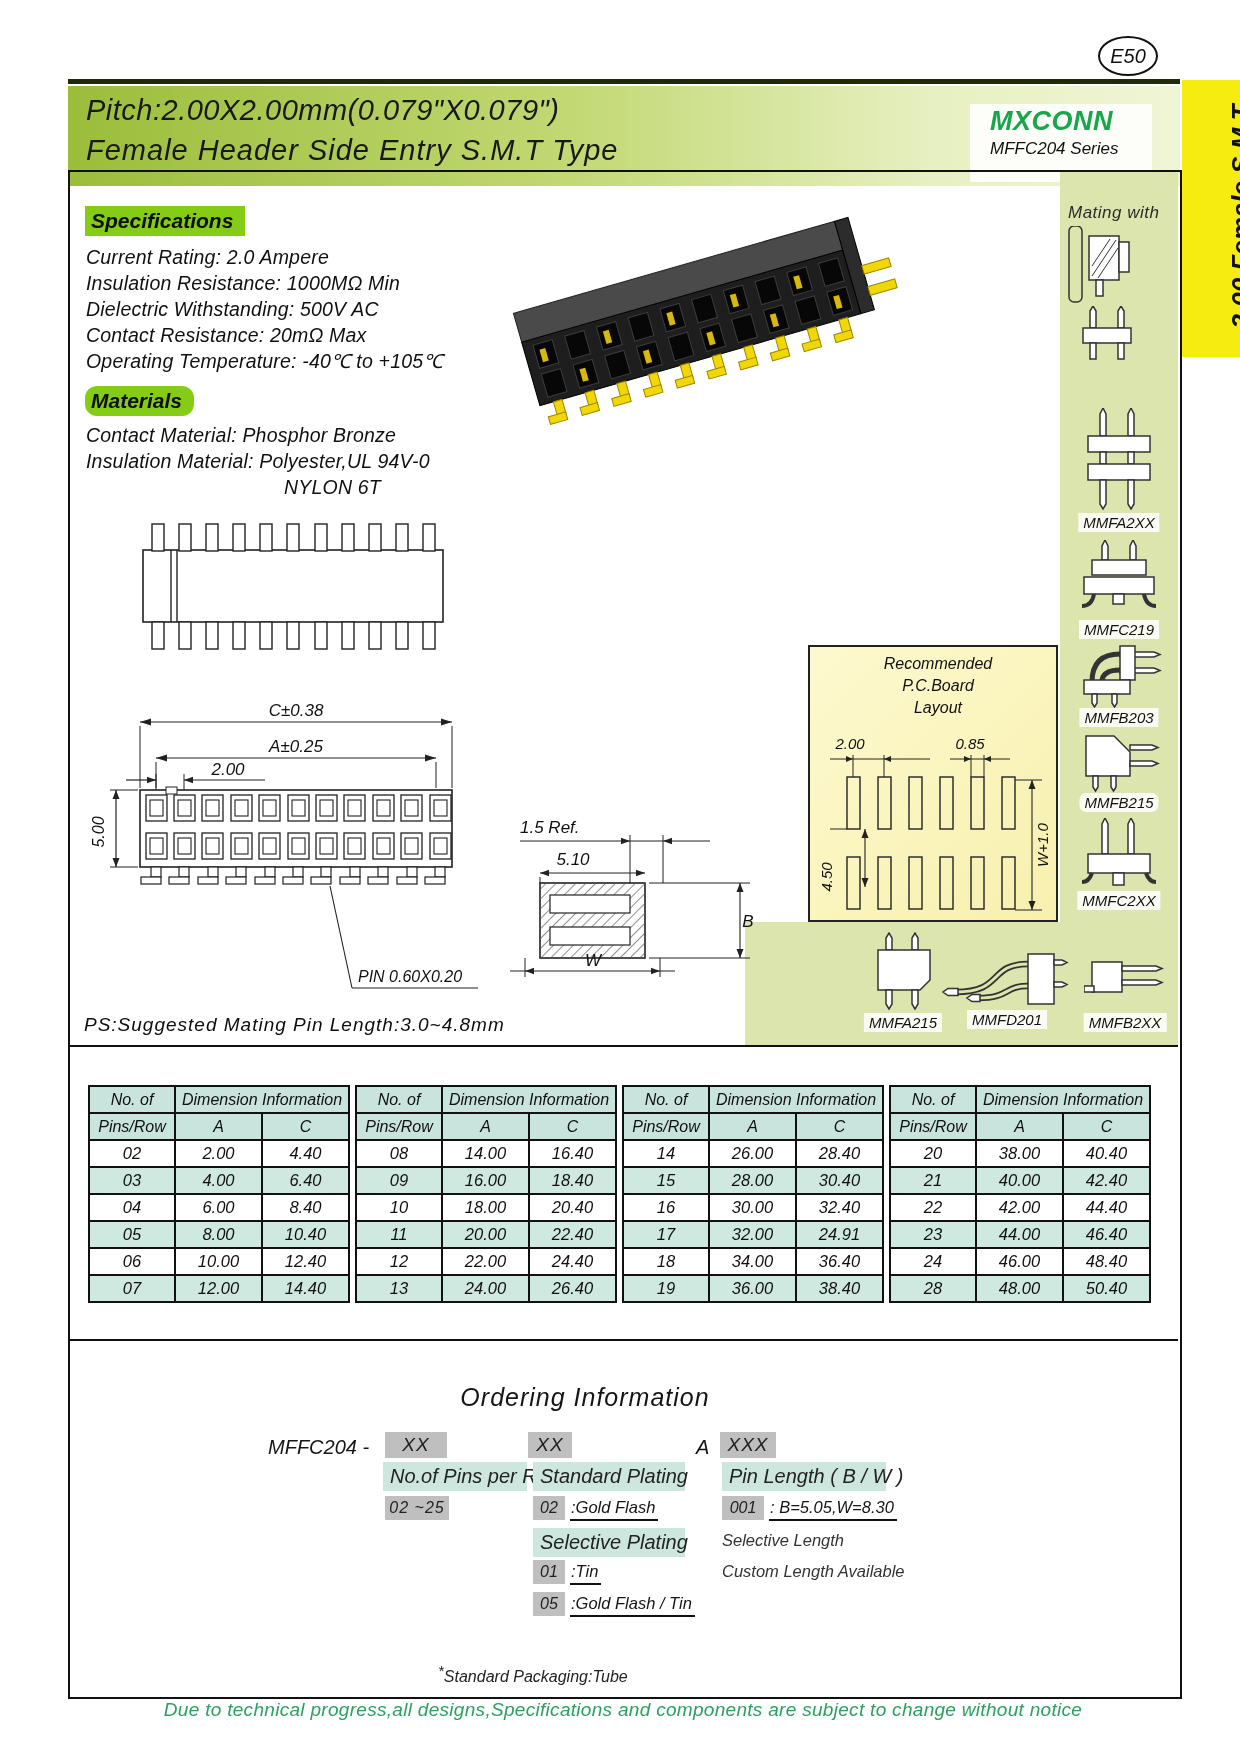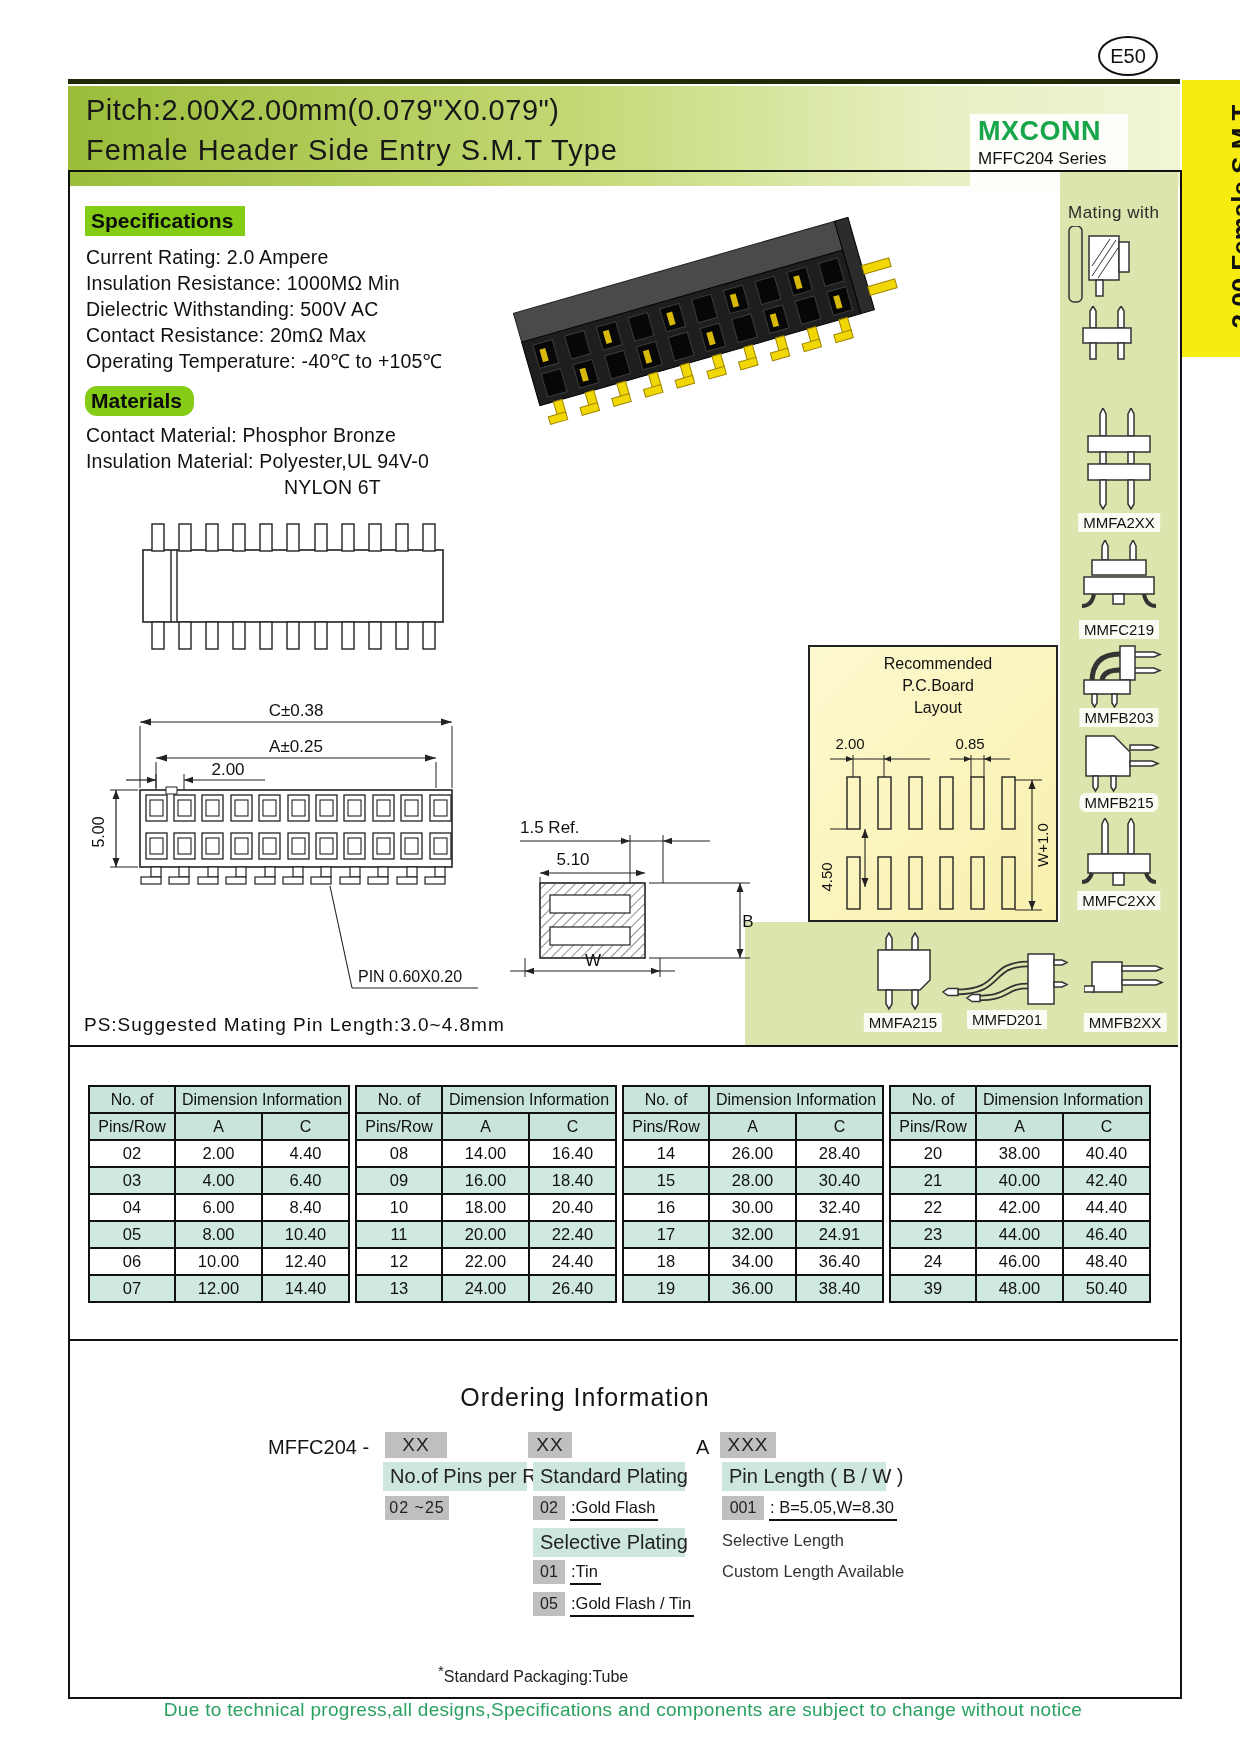--- a/index.html
+++ b/index.html
@@ -1,26 +1,26 @@
 <!DOCTYPE html>
 <html><head>
 <meta charset="utf-8">
 <style>
   html,body{margin:0;padding:0;background:#fff;}
   .page{position:relative;width:1240px;height:1755px;background:#fff;overflow:hidden;
-        font-family:"Liberation Sans",sans-serif;color:#111;}
+        font-family:"Liberation Sans",sans-serif;color:#111;font-style:italic;}
   .abs{position:absolute;}
   
   .toprule{position:absolute;left:68px;top:79px;width:1112px;height:5px;background:#202a06;}
   .hdr{position:absolute;left:68px;top:86px;width:1112px;height:100px;
        background:linear-gradient(to right,#9bbd3a 0%,#c2d873 45%,#e7f0c2 78%,#f0f5d6 100%);}
   .hdr-t1{position:absolute;left:18px;top:8px;font-size:29px;letter-spacing:.5px;color:#181818;}
   .hdr-t2{position:absolute;left:18px;top:48px;font-size:29px;letter-spacing:1px;color:#181818;}
-  .brandbox{position:absolute;left:902px;top:28px;width:142px;height:74px;background:#fdfdfa;
-            padding:2px 8px;}
+  .brandbox{position:absolute;left:902px;top:18px;width:142px;height:74px;background:#fdfdfa;
+            padding:2px 20px;}
   .brand{font-size:27px;font-weight:bold;letter-spacing:.5px;}
   .series{font-size:17px;color:#101010;margin-top:2px;}
   .badge{position:absolute;left:1098px;top:36px;width:56px;height:36px;border:2px solid #111;
          border-radius:50%;text-align:center;line-height:36px;font-size:20px;}
   .vbanner{position:absolute;left:1182px;top:80px;width:58px;height:277px;background:#f7ec0f;}
   .vbanner span{position:absolute;left:44px;top:273px;width:273px;transform:rotate(-90deg);
         transform-origin:0 0;display:block;text-align:center;font-size:26px;font-weight:bold;color:#111;}
   
   .mainbox{position:absolute;left:68px;top:170px;width:1110px;height:1525px;border:2px solid #111;}
   .khaki{background:#dde5ae;}
@@ -694,21 +694,21 @@
           <td>23</td>
           <td>44.00</td>
           <td>46.40</td>
         </tr>
     <tr>
           <td>24</td>
           <td>46.00</td>
           <td>48.40</td>
         </tr>
     <tr class="alt">
-          <td>39</td>
+          <td>28</td>
           <td>48.00</td>
           <td>50.40</td>
         </tr>
   </tbody>
     </table>
 
   <div class="ordtitle">Ordering Information</div>
   <div class="partpre" style="left:268px;top:1436px;">MFFC204 -</div>
   <div class="graybox" style="left:385px;top:1432px;width:62px;height:26px;">XX</div>
   <div class="graybox" style="left:528px;top:1432px;width:44px;height:26px;">XX</div>

